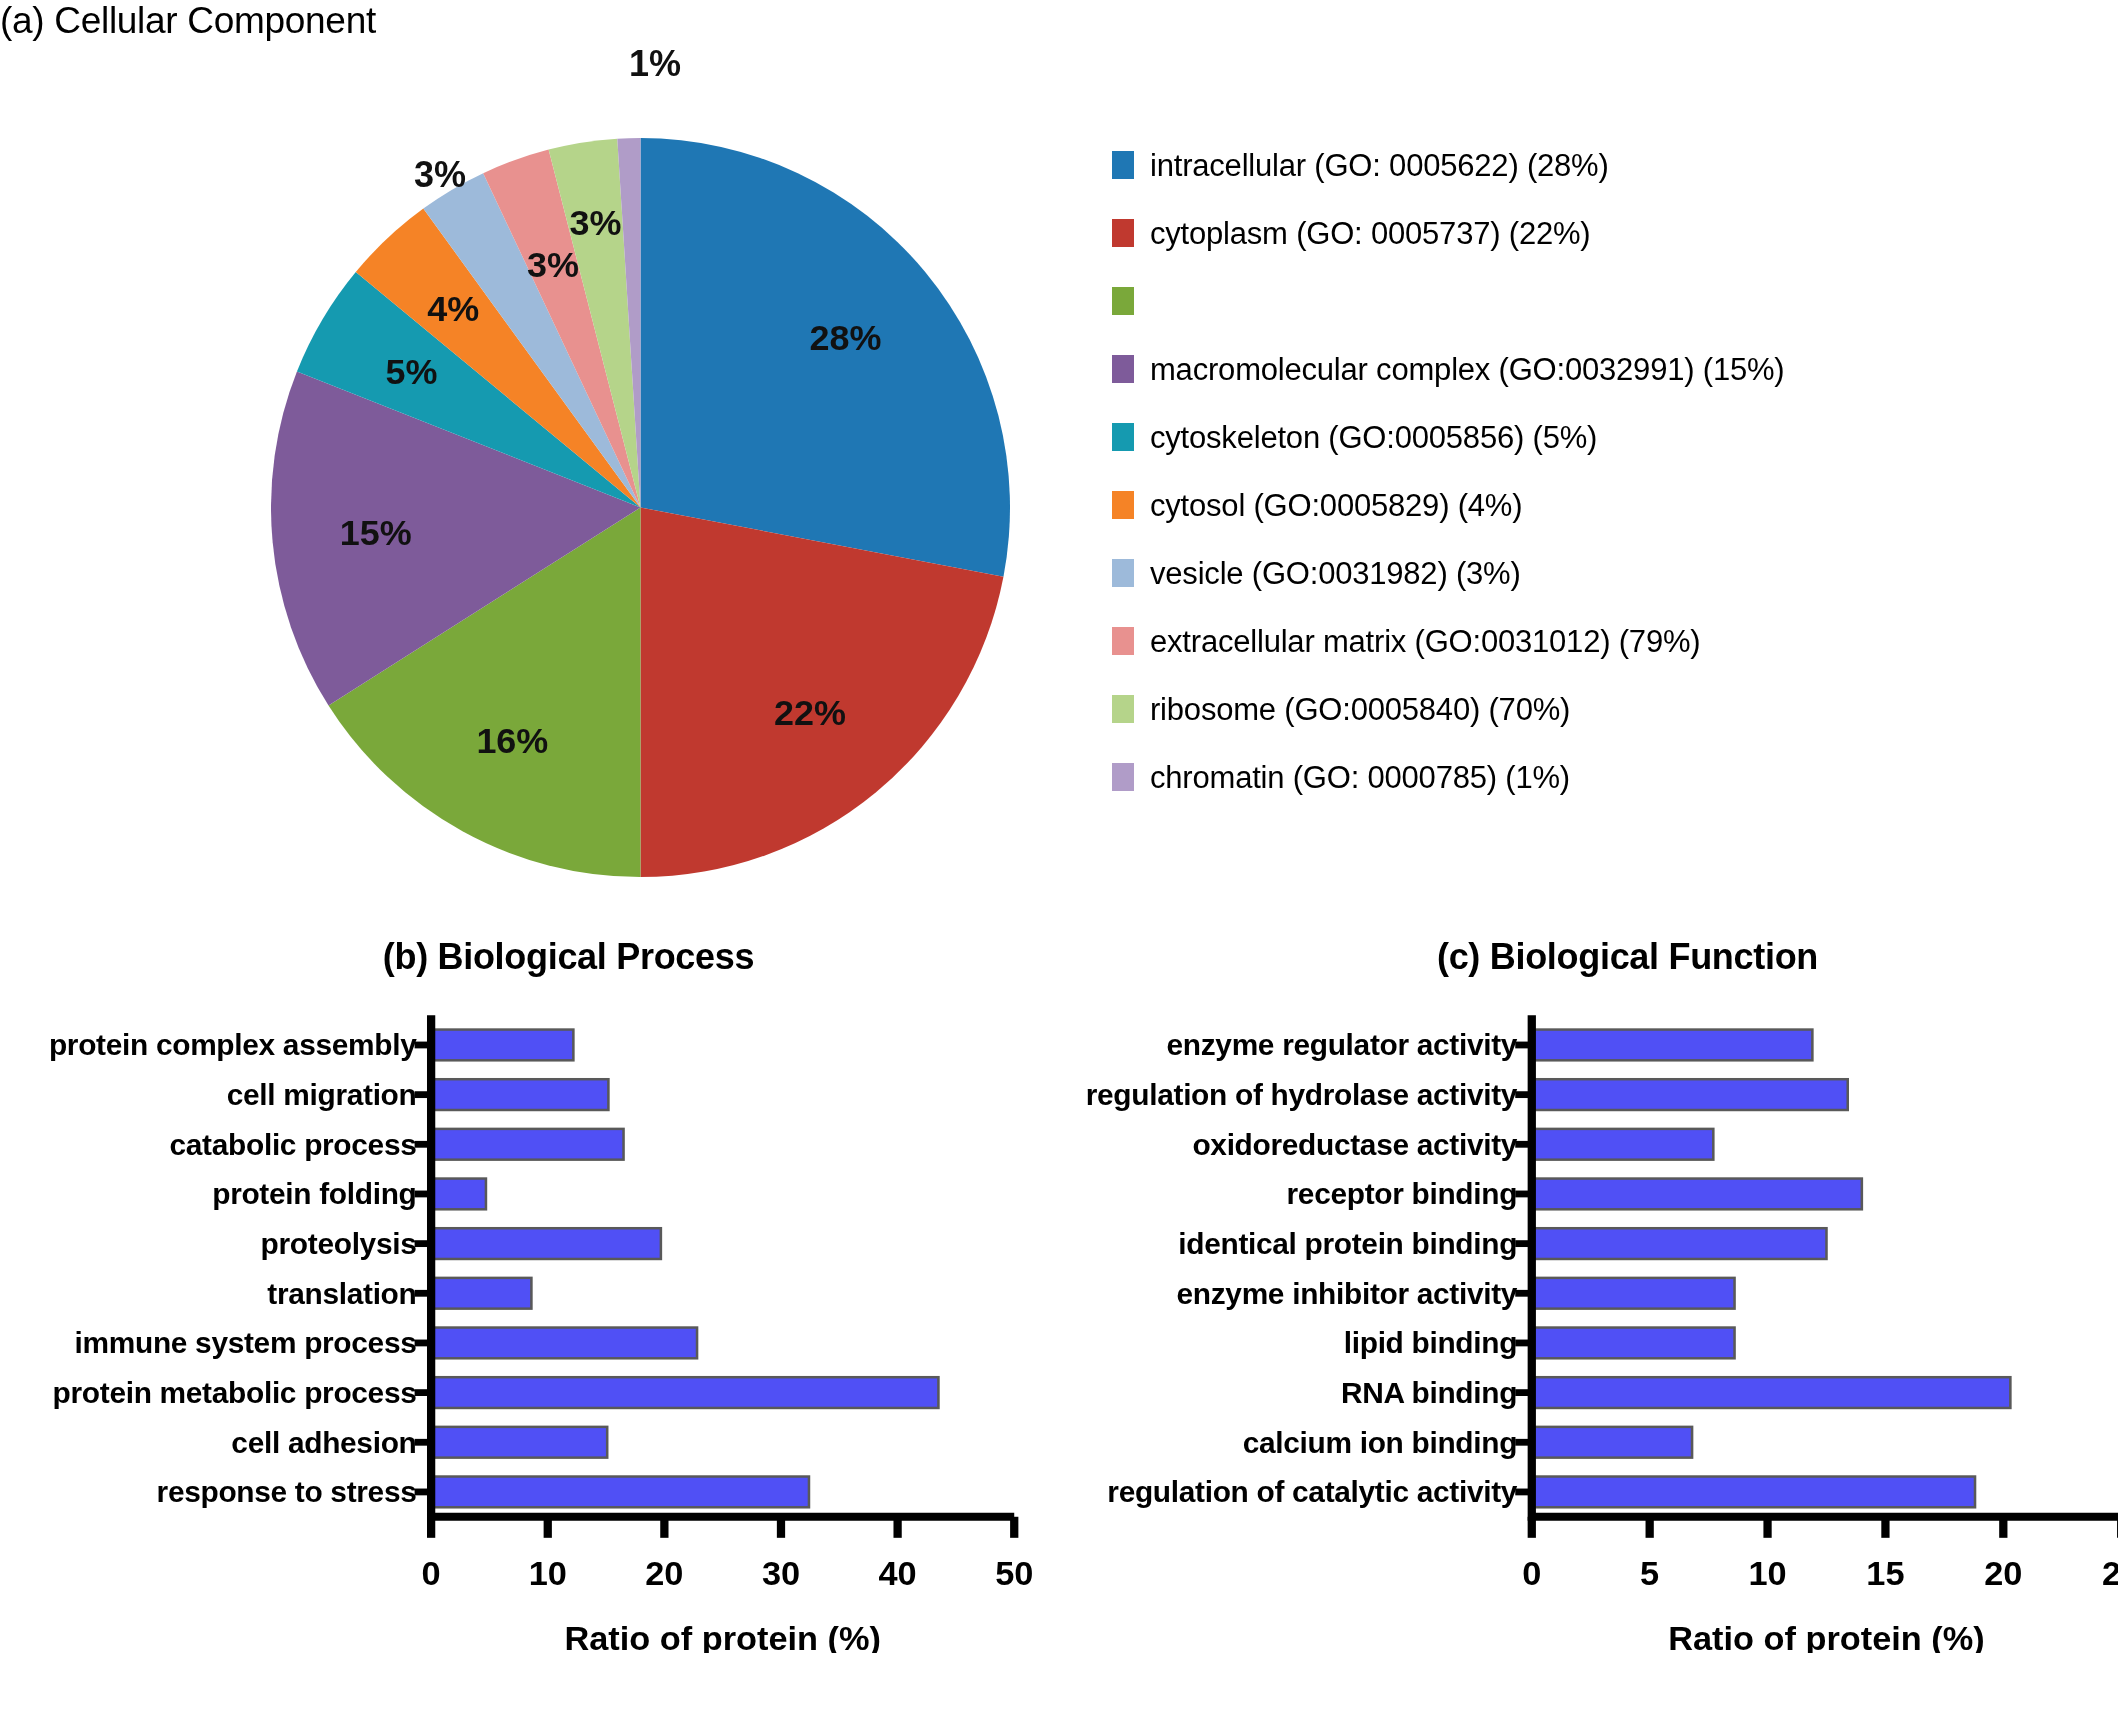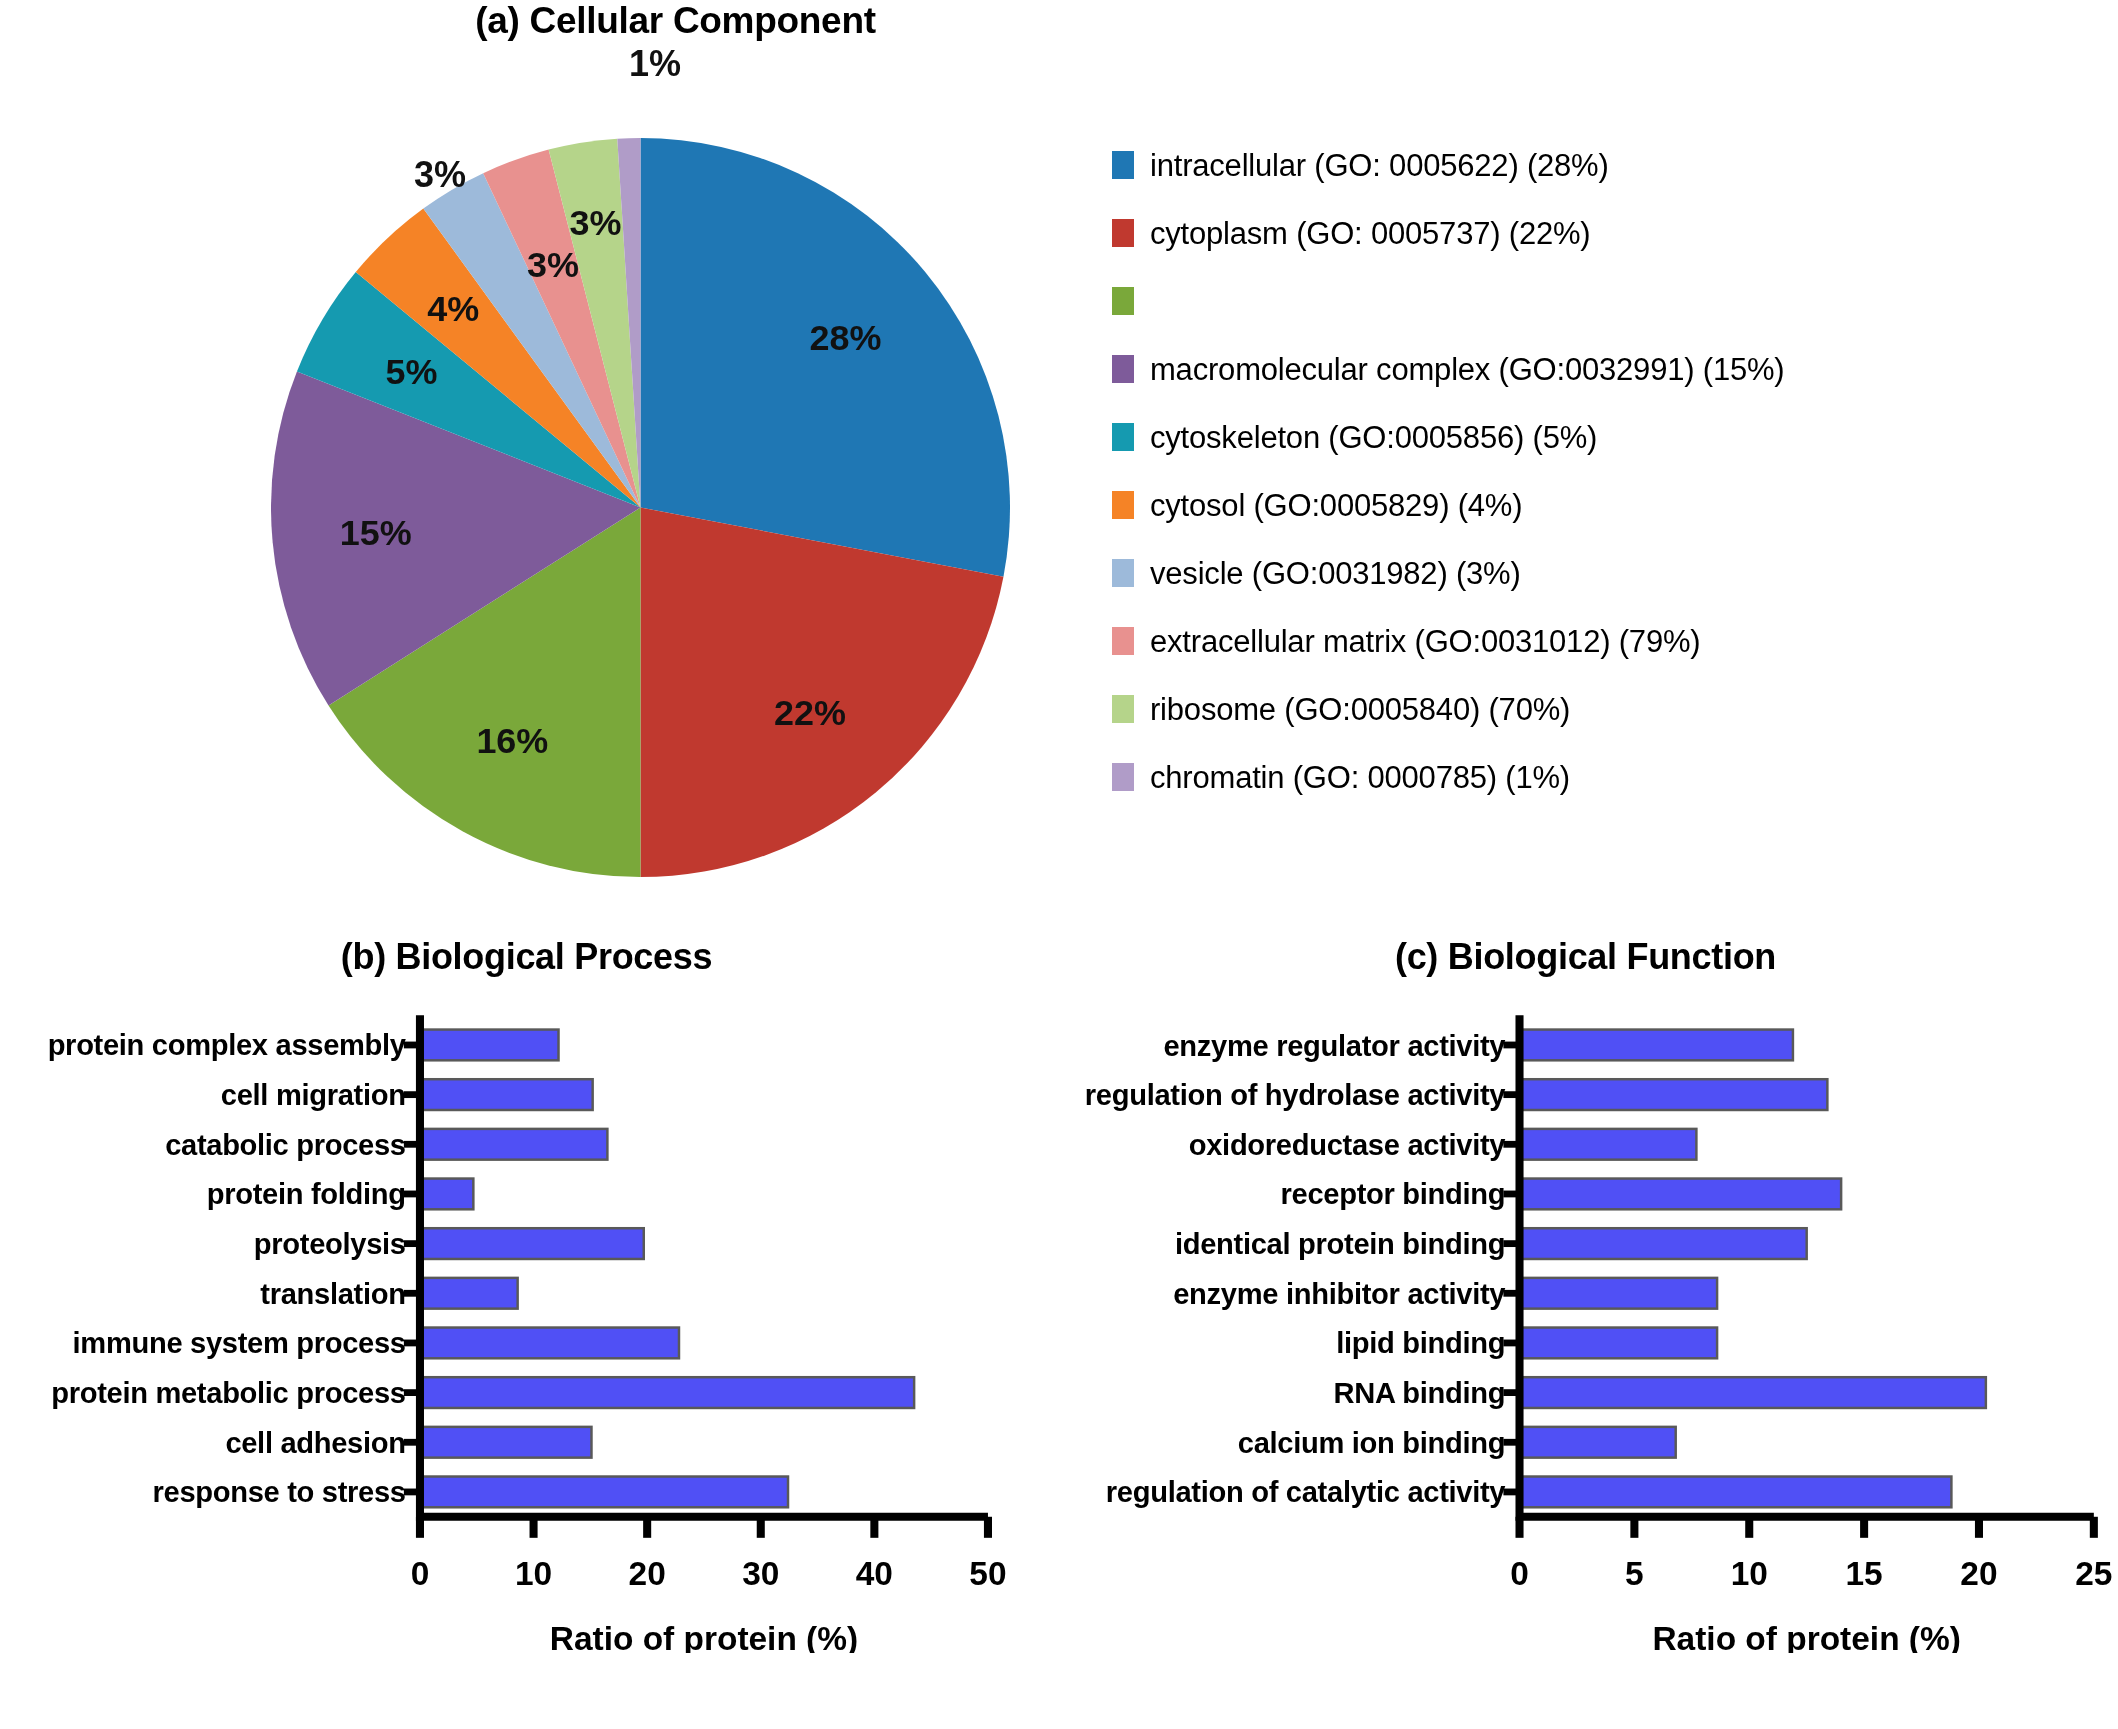--- a/index.html
+++ b/index.html
@@ -1,35 +1,35 @@
 <!DOCTYPE html>
 <html style="font-size:10px"><head>
 <meta charset="utf-8">
 <style>
   html,body{margin:0;padding:0;background:#ffffff;}
   body{width:2119px;height:1729px;position:relative;
        font-family:"Liberation Sans",sans-serif;color:#000;}
 
   
   #panel-a{position:absolute;left:0;top:0;width:2119px;height:929px;}
-  #title-a{position:absolute;left:0;top:0;width:1351px;text-align:center;
-           font-size:37px;font-weight:bold;letter-spacing:-0.3px;}
+  #title-a{position:absolute;left:0;top:0;width:1351px;text-align:left;
+           font-size:37px;font-weight:normal;letter-spacing:-0.3px;}
   #pie-wrap{position:absolute;left:271px;top:138px;width:739px;height:739px;}
   #pie-svg{width:739px;height:739px;display:block;}
   .slice-label{font-size:58px;font-weight:600;fill:#111;
                font-family:"Liberation Sans",sans-serif;}
 
   
   #legend{position:absolute;left:1112px;top:131px;width:967px;}
   .legend-row{display:flex;align-items:center;height:68px;}
   .legend-swatch{width:22px;height:28.5px;flex:0 0 22px;margin-right:16px;}
   .legend-text{font-size:31px;line-height:1;white-space:nowrap;letter-spacing:-0.2px;}
 
   
-  .panel-b,.panel-c{position:absolute;top:936px;height:794px;}
+  .panel-b,.panel-c{position:absolute;top:936px;height:794px;padding-left:28px;}
   .panel-b{left:0;width:1053px;}
   .panel-c{left:1053px;width:1065px;}
   .bar-title{position:absolute;top:0;width:100%;text-align:center;
              font-size:36px;font-weight:bold;letter-spacing:-0.3px;}
   .plot{position:absolute;left:0;top:73px;width:100%;height:644px;}
   .plot-svg{width:100%;height:100%;display:block;}
   .cat-label{font-size:47px;font-weight:bold;text-anchor:end;
              font-family:"Liberation Sans",sans-serif;fill:#000;
              letter-spacing:-0.5px;}
   .tick-label{font-size:54px;font-weight:bold;text-anchor:middle;

